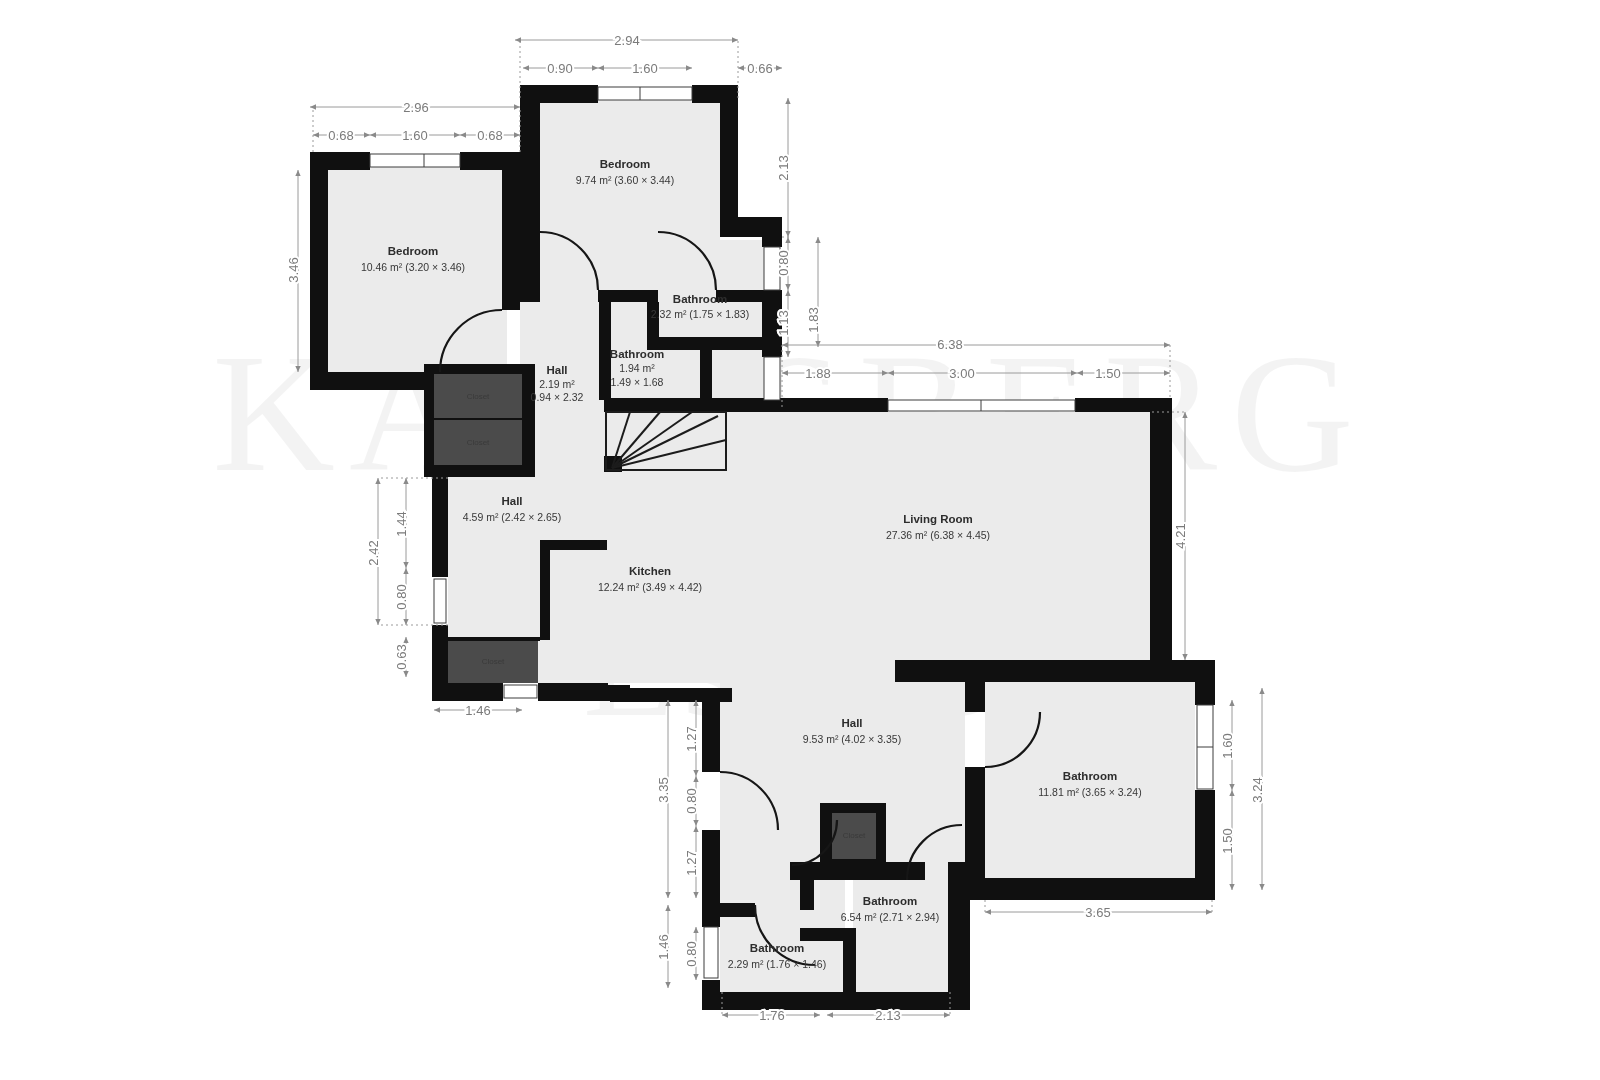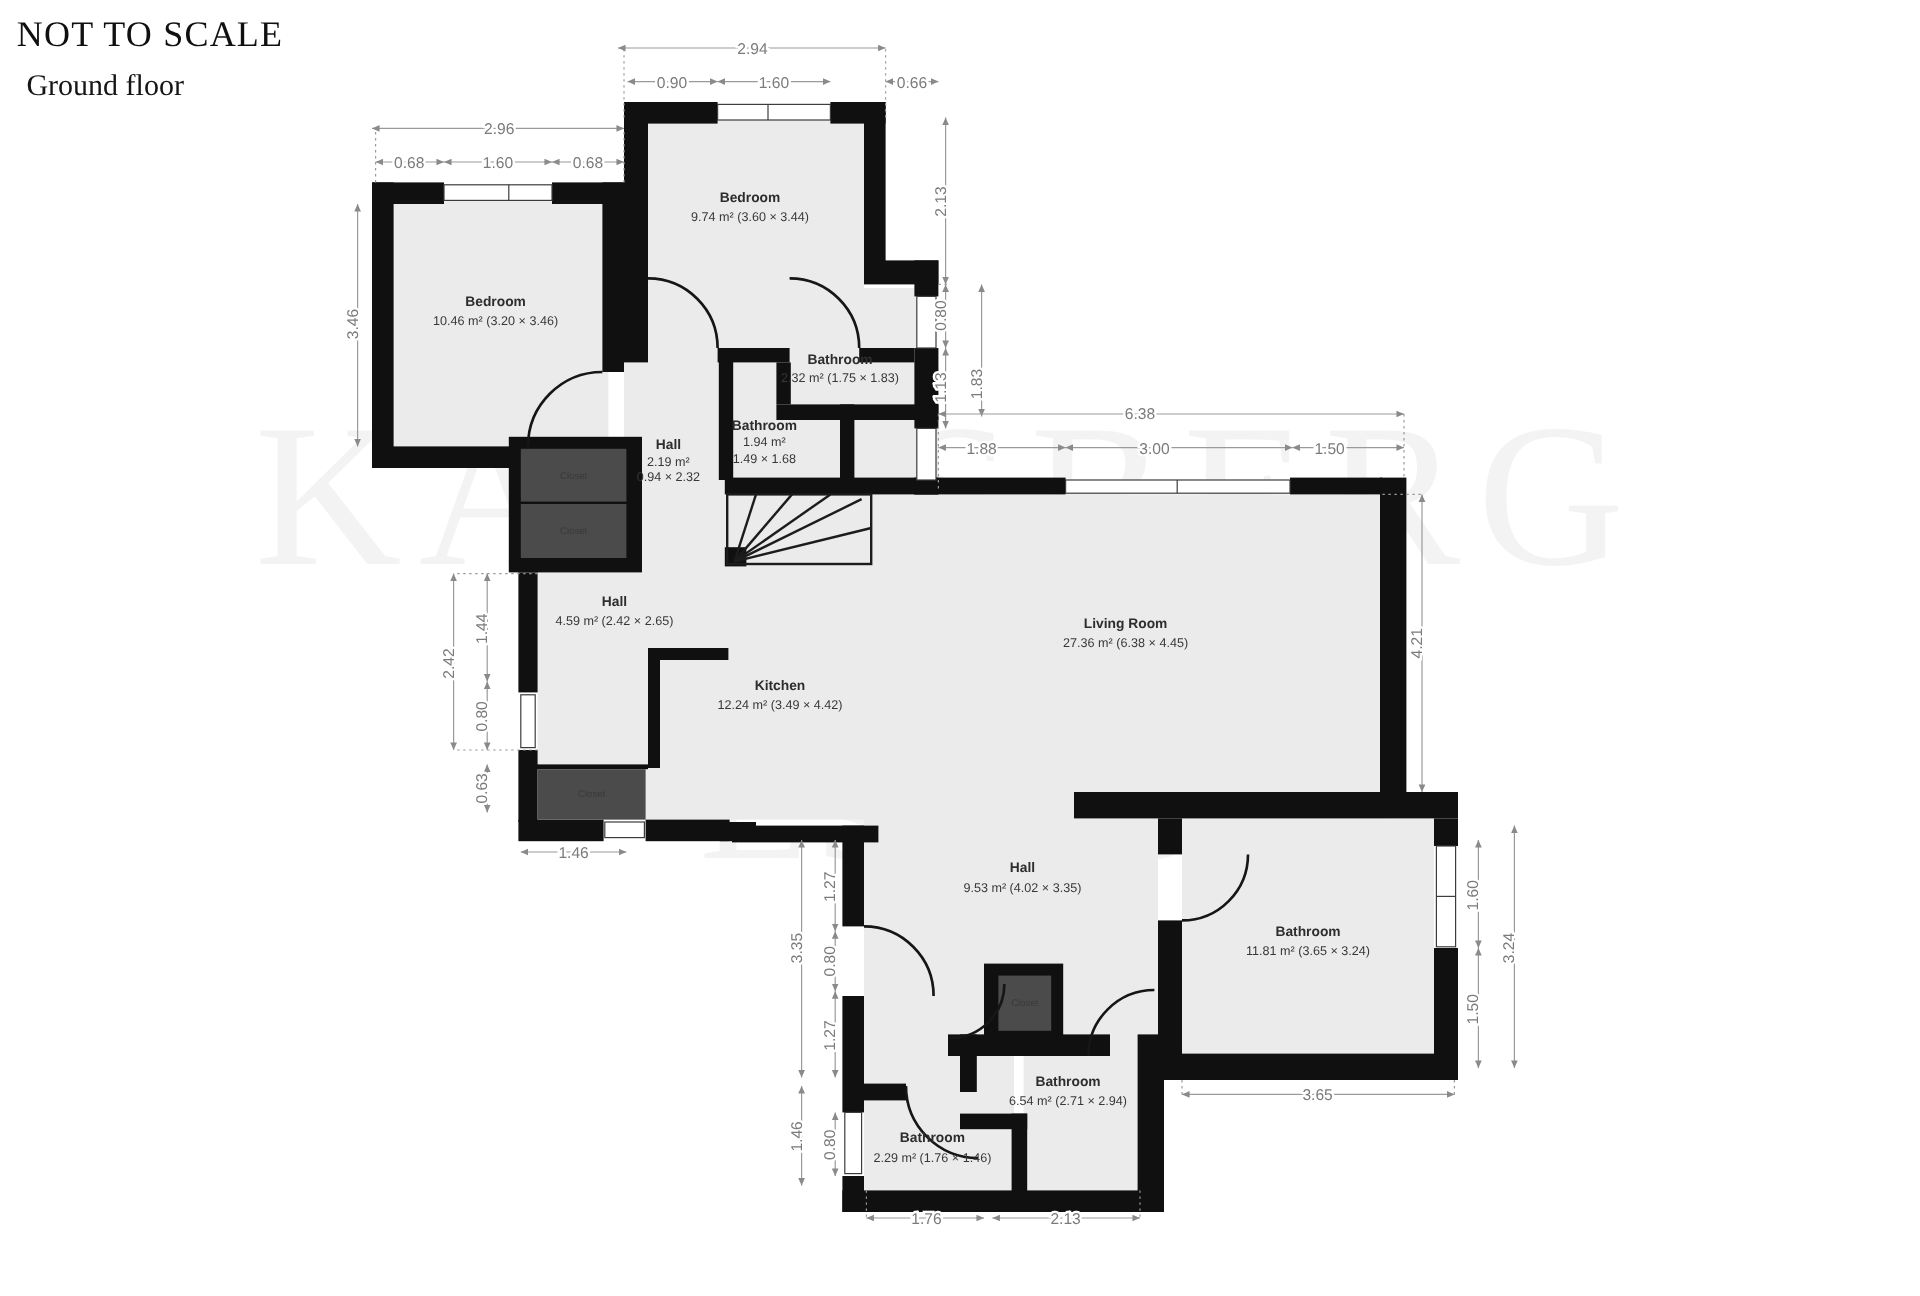--- a/index.html
+++ b/index.html
@@ -23,24 +23,20 @@
   .win{fill:#ffffff;stroke:#3c3c3c;stroke-width:1;}
   .winline{stroke:#3c3c3c;stroke-width:1;}
   .door{fill:none;stroke:#161616;stroke-width:2.2;}
   .stair{stroke:#1c1c1c;stroke-width:2;fill:none;}
 </style>
 </head>
 <body>
 
 <div class="canvas">
 
-  <div class="hdr">
-    <div class="t1">NOT TO SCALE</div>
-    <div class="t2">Ground floor</div>
-  </div>
 
   <svg width="1600" height="1080" viewBox="0 0 1600 1080">
     <defs>
       <marker id="ar" viewBox="0 0 10 10" refX="9" refY="5" markerWidth="7" markerHeight="7" orient="auto-start-reverse">
         <path d="M0,1 L9,5 L0,9 z" fill="#8a8a8a"></path>
       </marker>
     </defs>
 
     <g>
       <text class="wm" x="790" y="470" font-size="170" letter-spacing="14" text-anchor="middle">KAARSBERG</text>

